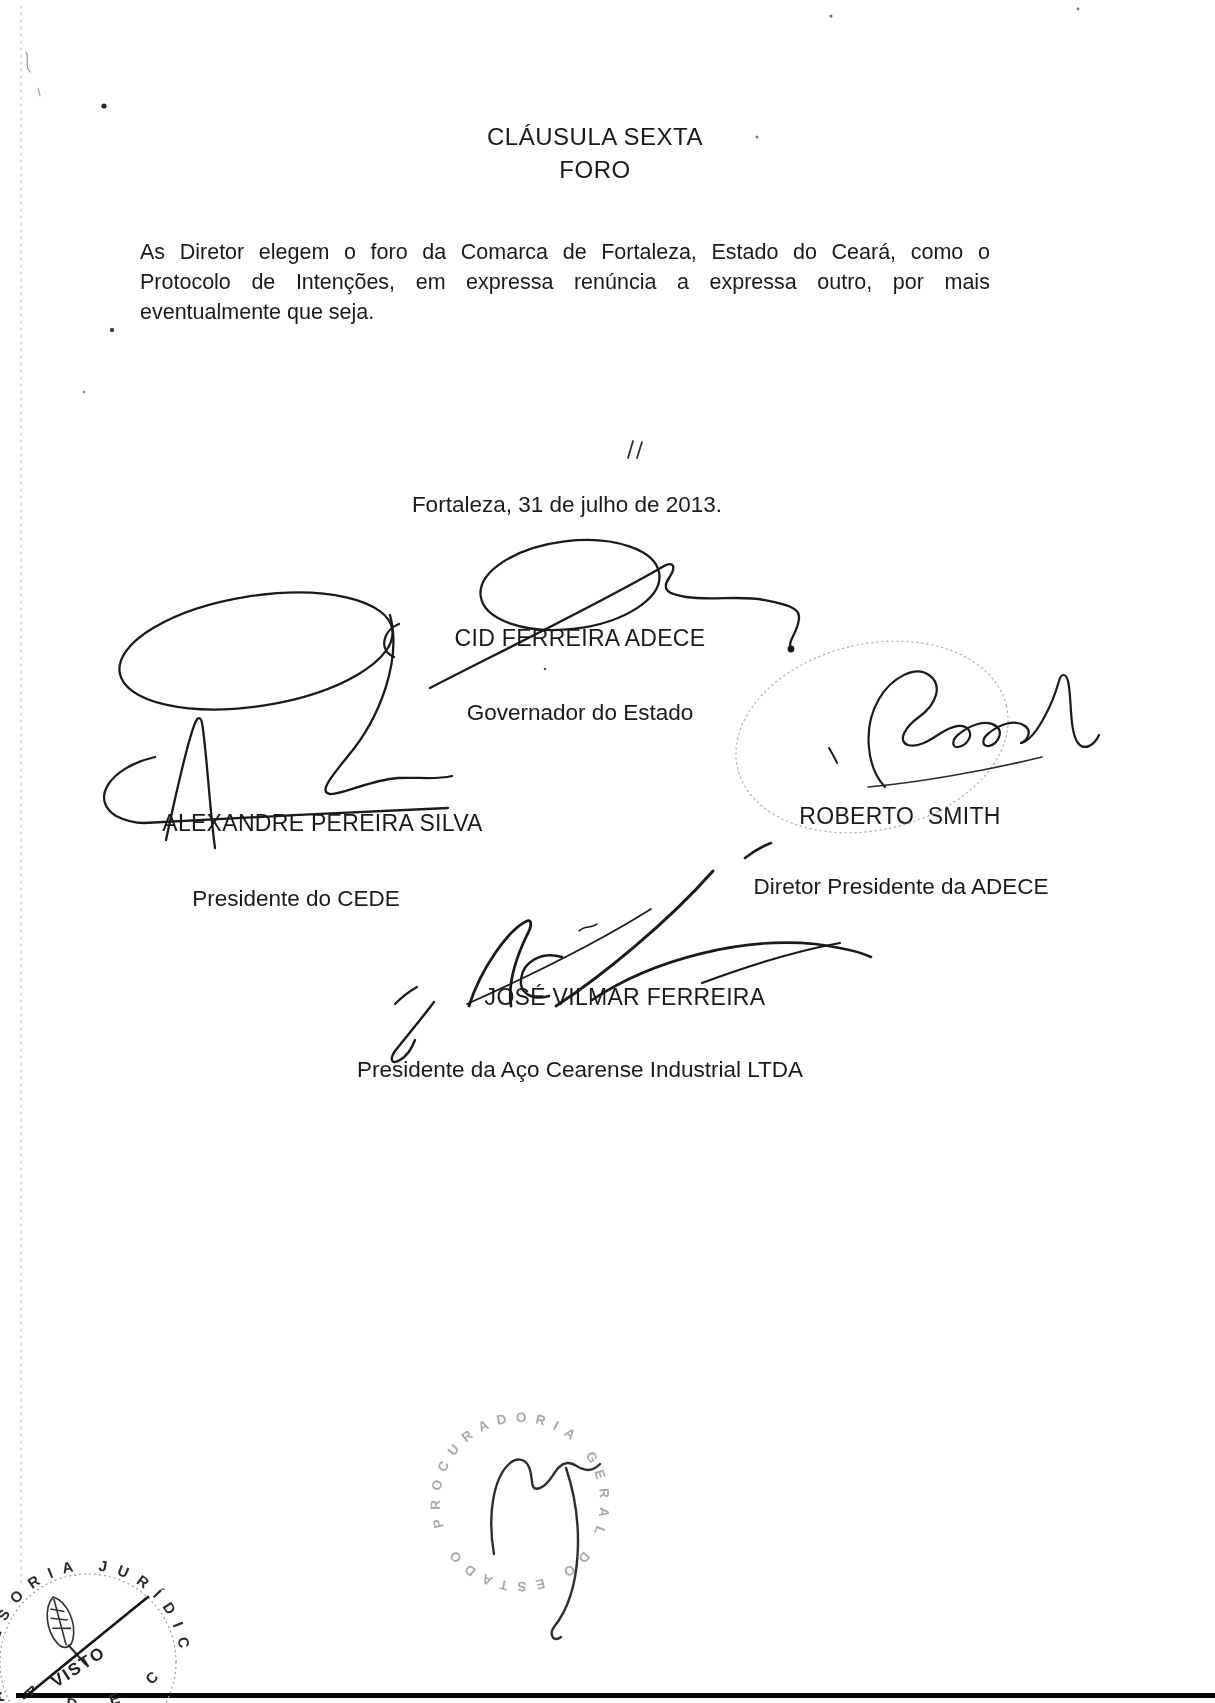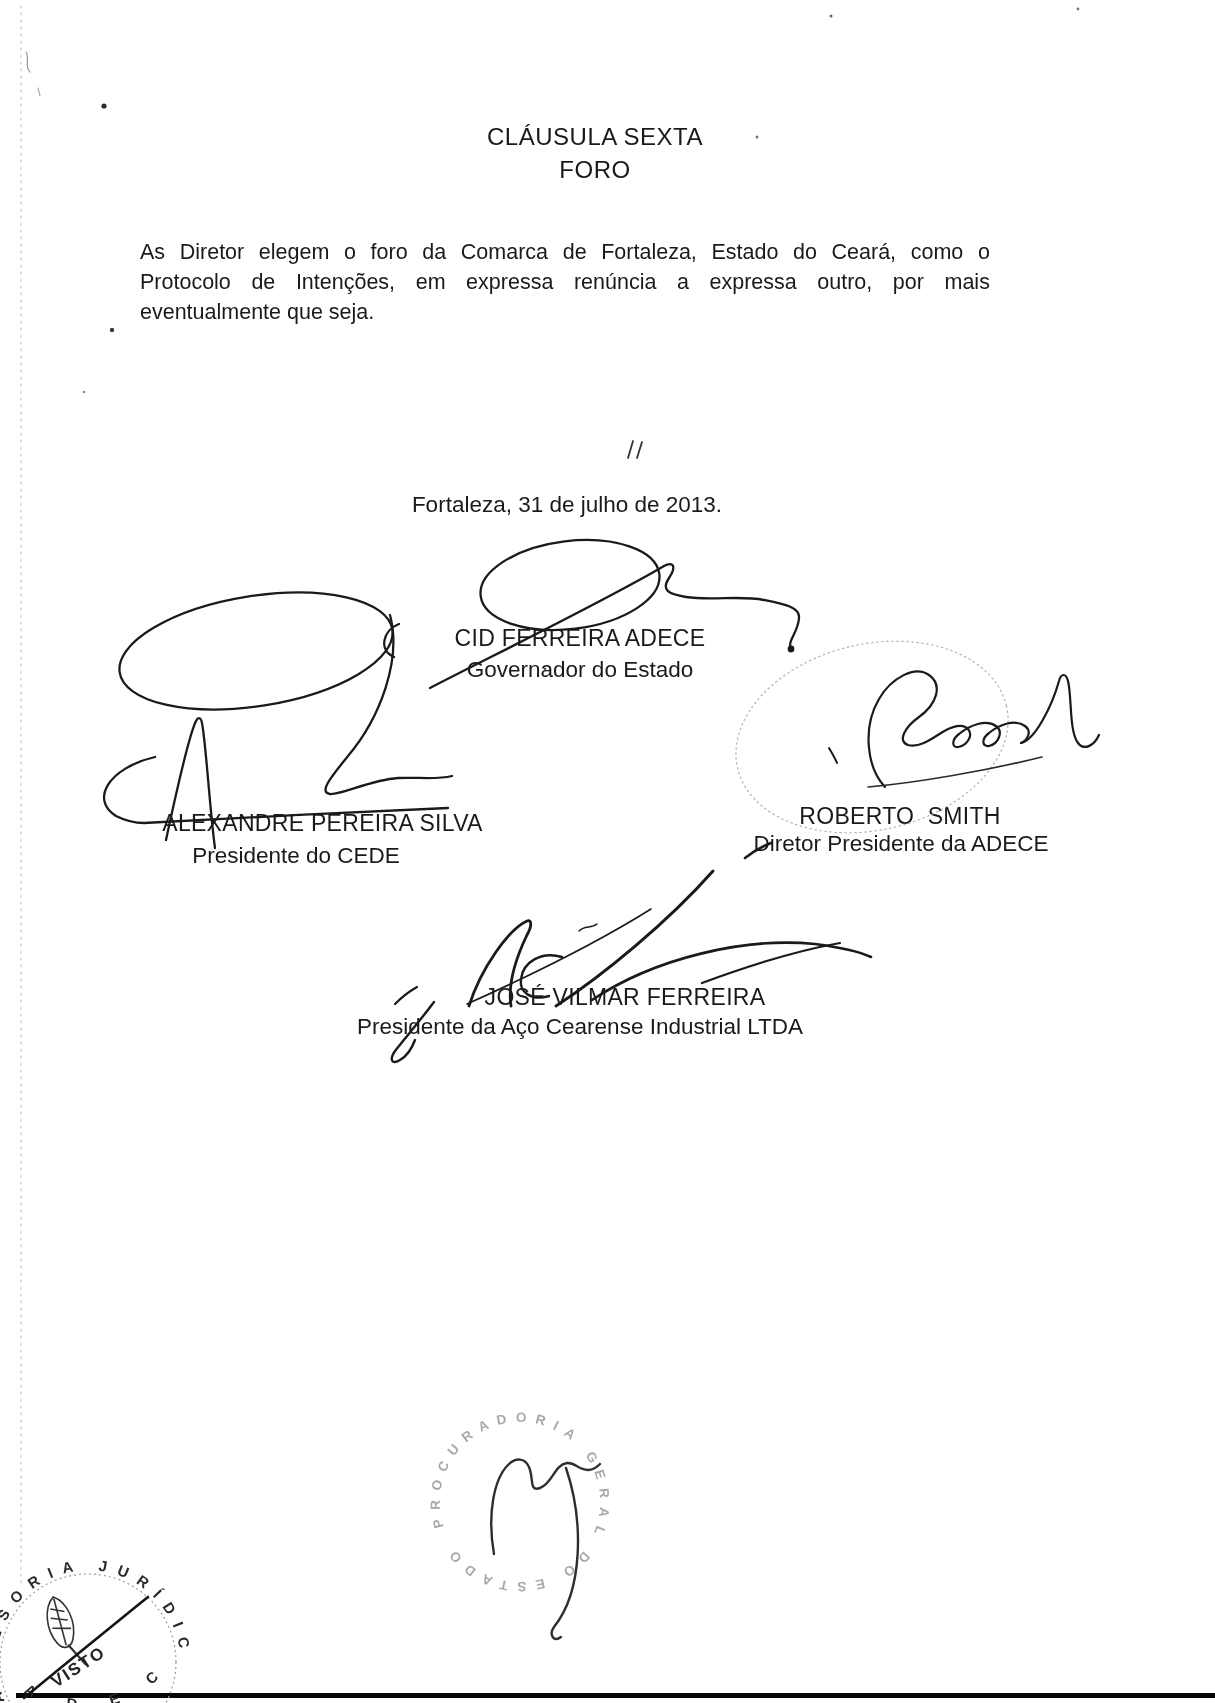--- a/index.html
+++ b/index.html
@@ -24,21 +24,21 @@
     font-size:21.5px;line-height:29.8px;
   }
   .jline{display:flex;justify-content:space-between;align-items:flex-end;}
   .jline span{display:inline-block;white-space:pre;}
   .date-line{
     top:456px;left:0;width:1134px;
     font-size:22.5px;
     margin-top:36px;
   }
   .sig-name{font-size:23px;letter-spacing:0.3px;white-space:pre;}
-  .sig-title{font-size:22.5px;}
+  .sig-title{font-size:22.5px;margin-top:43px;}
   .blk-cid{top:623px;left:0;width:1160px;line-height:31px;}
   .blk-alex-name{top:810px;left:0;width:645px;}
   .blk-alex-title{top:843px;left:0;width:592px;}
   .blk-rob-name{top:803px;left:645px;width:510px;}
   .blk-rob-title{top:831px;left:645px;width:512px;}
   .blk-jose-name{top:984px;left:345px;width:560px;}
   .blk-jose-title{top:1014px;left:0;width:1160px;}
   svg.ink{position:absolute;top:0;left:0;pointer-events:none;}
   text{font-family:"Liberation Sans", sans-serif;}
 </style>

